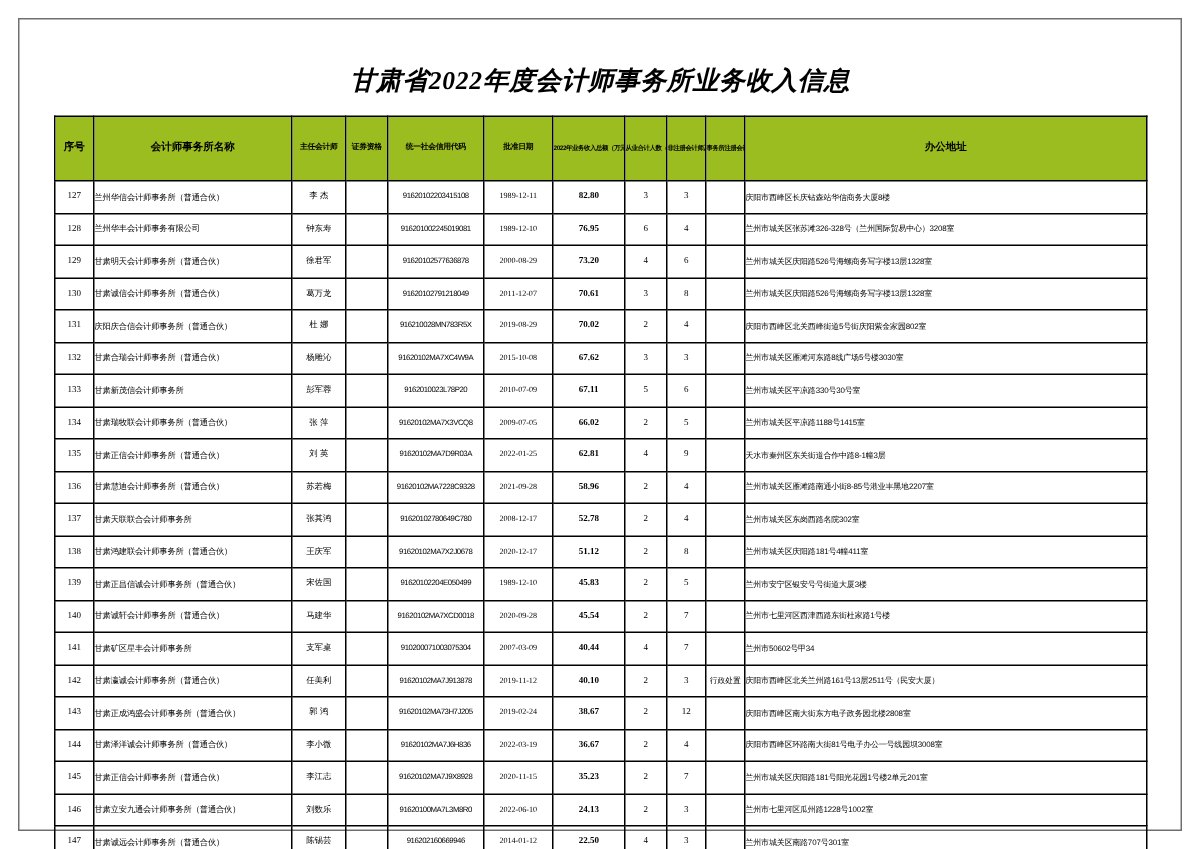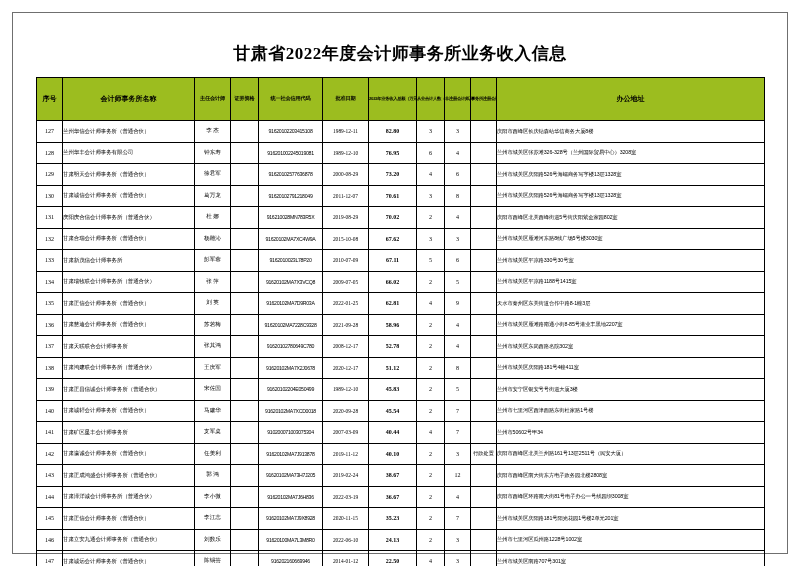--- a/index.html
+++ b/index.html
@@ -35,20 +35,21 @@
   .doc-title {
     position: absolute;
     left: 0;
     top: 42px;
     width: 800px;
     text-align: center;
     font-size: 17px;
     font-weight: bold;
     letter-spacing: 0.5px;
     font-family: "Liberation Serif", serif;
+    font-style: italic;
   }
   table.main {
     position: absolute;
     left: 36px;
     top: 77px;
     width: 728px;
     border-collapse: collapse;
     table-layout: fixed;
     font-size: 5.4px;
   }

